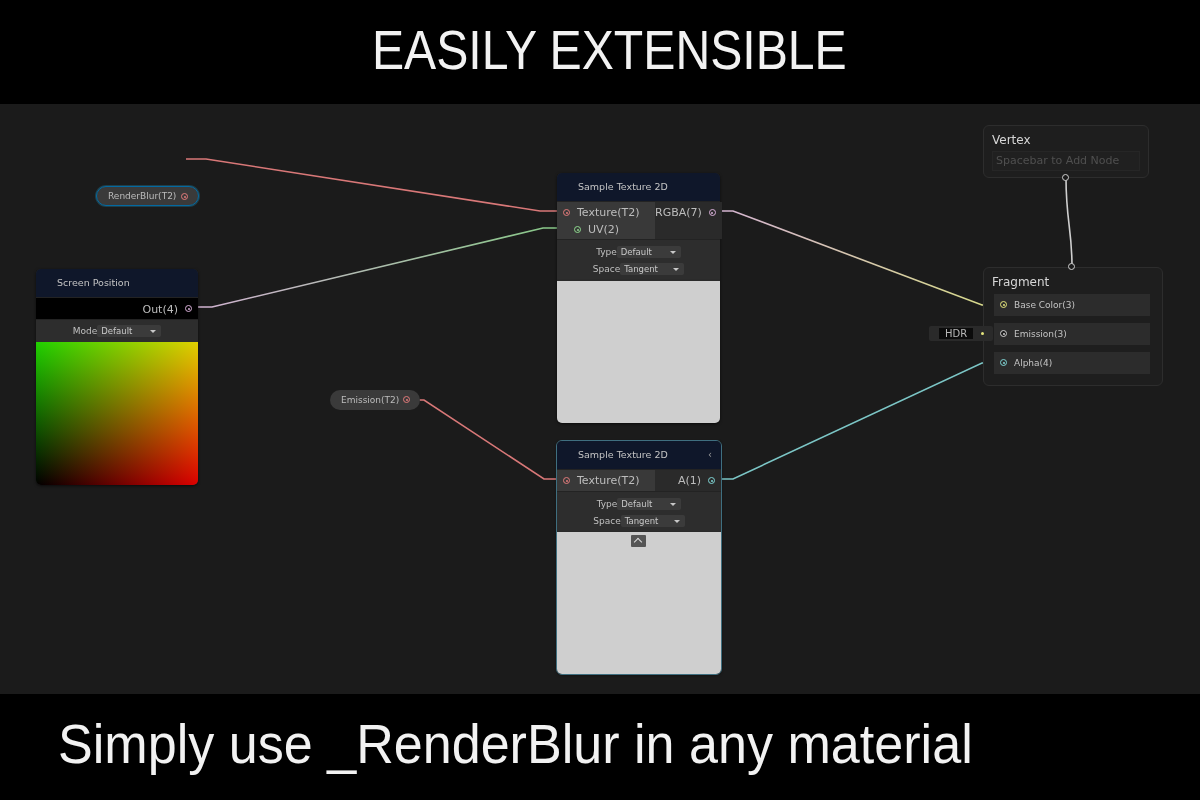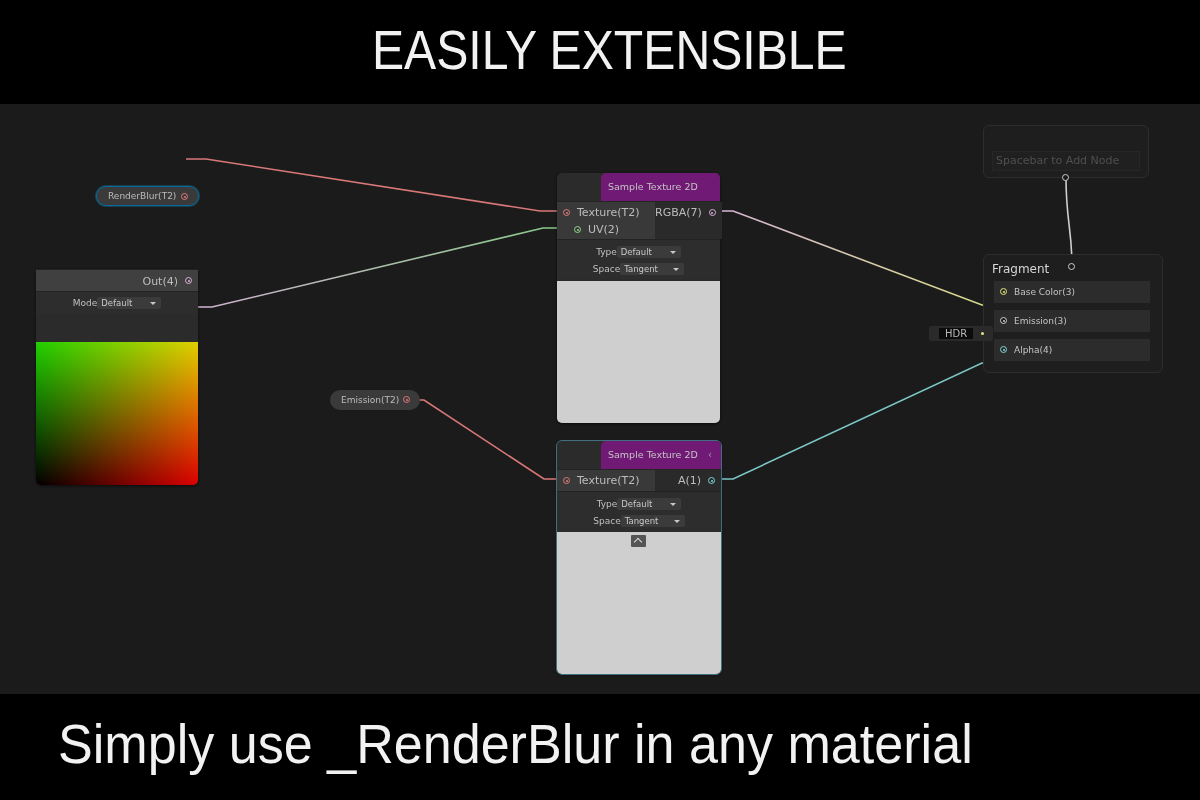--- a/index.html
+++ b/index.html
@@ -29,22 +29,22 @@
   }
   svg.edges { position: absolute; left: 0; top: 0; width: 1200px; height: 800px; pointer-events: none; }
 
   .node {
     position: absolute; background: #2b2b2b; border-radius: 5px;
     box-shadow: 0 1px 3px rgba(0,0,0,0.6);
     font-size: 9px; color: #c4c4c4;
   }
   .node.selected { outline: 1px solid #3f6f80; }
   .node-header {
-    height: 28px; line-height: 28px; padding-left: 7px; background: #701a75;
-    border-radius: 5px 5px 0 0; color: #c4c4c4; font-size: 9.5px; position: relative; margin-left: 44px;
+    height: 28px; line-height: 28px; padding-left: 21px; background: #0f172a;
+    border-radius: 5px 5px 0 0; color: #c4c4c4; font-size: 9.5px; position: relative;
   }
   .ports {
     display: flex; background: #2a2a2a; border-top: 1px solid #232323;
   }
   .ports .inputs { background: #393939; flex: 0 0 98px; padding: 2px 0; }
   .ports .outputs { background: #2a2a2a; flex: 1; padding: 2px 0; }
   .port {
     height: 17px; line-height: 17px; position: relative; display: flex; align-items: center;
     font-size: 11px; color: #bdbdbd;
   }
@@ -170,22 +170,23 @@
   <span>RenderBlur(T2)</span>
   <span class="dot c-tex"></span>
 </div>
 
 <div class="prop-pill" style="left:330px; top:390px; width:90px;">
   <span>Emission(T2)</span>
   <span class="dot c-tex"></span>
 </div>
 
 <div class="node" style="left:36px; top:269px; width:162px; height:216px;">
+  <div class="node-header">Screen Position</div>
   <div class="ports" style="height:22px;">
-    <div class="outputs" style="background:#404040;">
+    <div class="outputs" style="background:#000000;">
       <div class="port out c-v4" style="height:18px;">
         <span style="color:#bdbdbd;">Out(4)</span>
         <span class="dot"></span>
       </div>
     </div>
   </div>
   <div class="controls" style="padding:2px 0 3px;">
     <div class="control-row">
       <span>Mode</span>
       <div class="dropdown">
@@ -271,25 +272,26 @@
         <span>Tangent</span>
         <span class="caret"></span>
       </div>
     </div>
   </div>
   <div class="preview-gray" style="position:absolute; left:0; top:91px; width:164px; height:142px;"></div>
 </div>
 <div class="collapse-btn"></div>
 
 <div class="master" style="left:983px; top:125px; width:166px; height:53px;">
+  <div class="master-title">Vertex</div>
   <div class="placeholder">Spacebar to Add Node</div>
 </div>
 <div class="hub" style="left:1062px; top:174px;"></div>
 
-<div class="master" style="left:983px; top:254px; width:180px; height:119px;">
+<div class="master" style="left:983px; top:267px; width:180px; height:119px;">
   <div class="master-title">Fragment</div>
   <div class="master-slot" style="top:26px;">
     <span class="dot c-v3"></span>
     <span>Base Color(3)</span>
   </div>
   <div class="master-slot" style="top:55px;">
     <span class="dot c-white" style="background:#1b1b1b;"></span>
     <span>Emission(3)</span>
   </div>
   <div class="master-slot" style="top:84px;">

